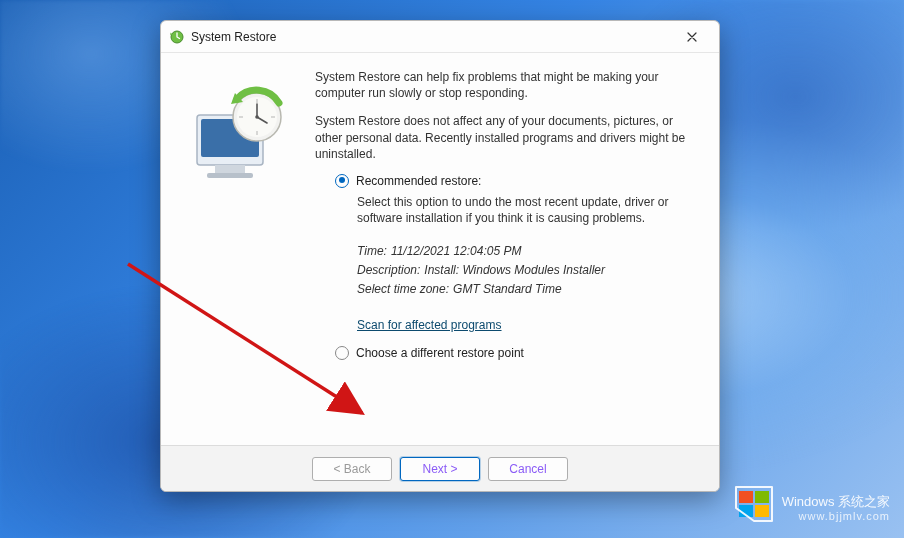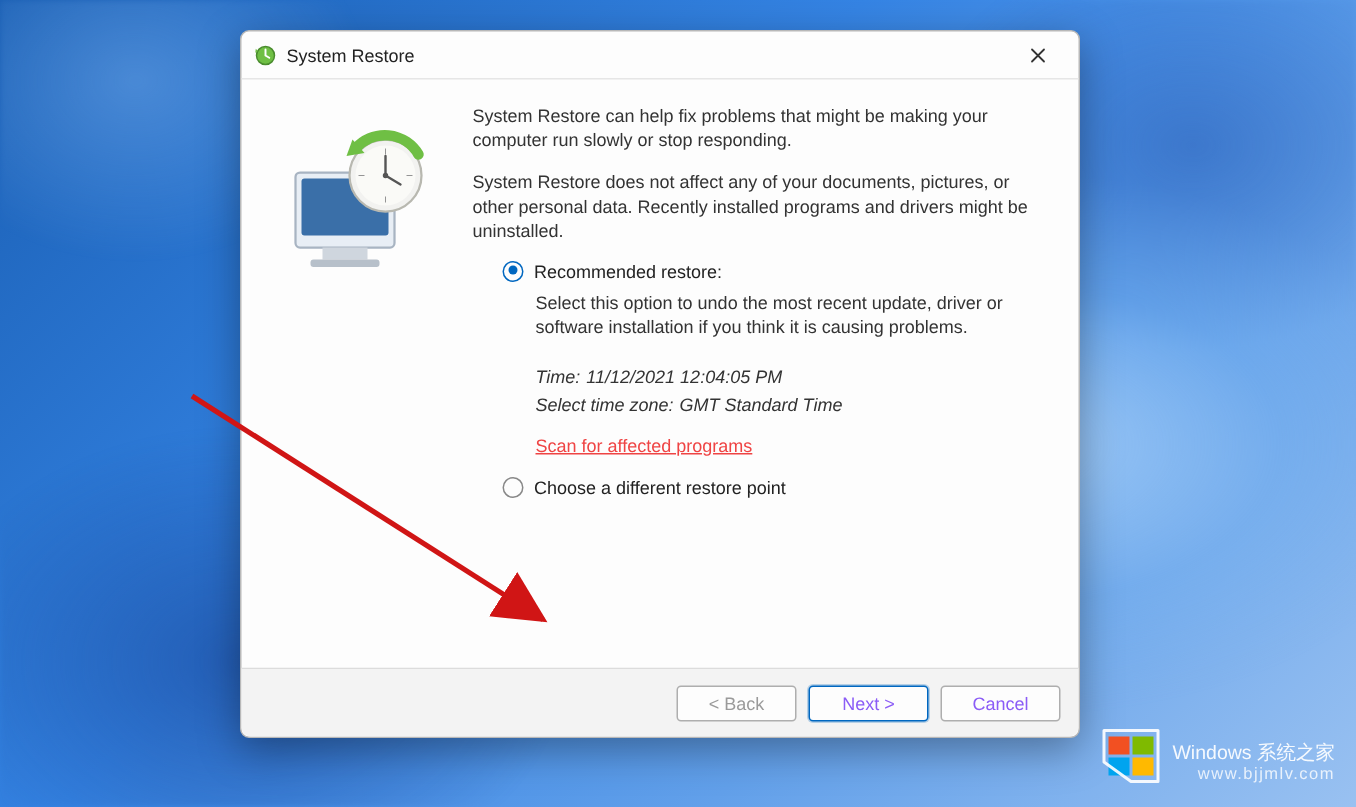--- a/index.html
+++ b/index.html
@@ -137,36 +137,36 @@
       margin-left: 22px;
       margin-top: 14px;
       font-size: 12px;
       line-height: 1.55;
       font-style: italic;
     }
     .detail-row { display: flex; }
     .detail-label { color: #333; }
     .detail-value { color: #333; margin-left: 4px; }
     .link {
-      color: #ef4444;
+      color: #0c4a6e;
       text-decoration: underline;
       cursor: pointer;
       display: inline-block;
       margin-left: 22px;
-      margin-top: 10px;
+      margin-top: 20px;
       margin-bottom: 14px;
       font-size: 12px;
     }
     .footer {
       height: 46px;
       border-top: 1px solid #dcdcdc;
       background: #f3f3f3;
       display: flex;
       align-items: center;
-      justify-content: flex-end;
+      justify-content: center;
       padding: 0 12px;
       gap: 8px;
       border-radius: 0 0 6px 6px;
     }
     .btn {
       min-width: 80px;
       height: 24px;
       padding: 0 14px;
       font-size: 12px;
       background: #fdfdfd;
@@ -265,20 +265,24 @@
           <span class="radio-label">Recommended restore:</span>
         </div>
         <div class="sub-text">Select this option to undo the most recent update, driver or software installation if you think it is causing problems.</div>
 
         <div class="detail-block">
           <div class="detail-row">
             <span class="detail-label">Time:</span>
             <span class="detail-value">11/12/2021 12:04:05 PM</span>
           </div>
           <div class="detail-row">
+            <span class="detail-label">Description:</span>
+            <span class="detail-value">Install: Windows Modules Installer</span>
+          </div>
+          <div class="detail-row">
             <span class="detail-label">Select time zone:</span>
             <span class="detail-value">GMT Standard Time</span>
           </div>
         </div>
 
         <a class="link">Scan for affected programs</a>
 
         <div class="radio-row">
           <span class="radio unchecked"></span>
           <span class="radio-label">Choose a different restore point</span>

